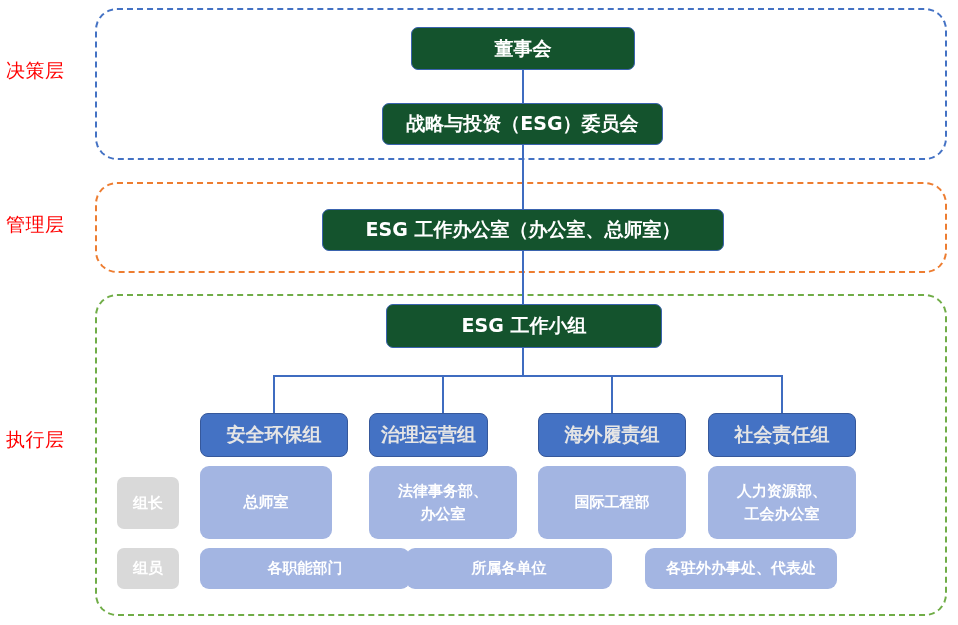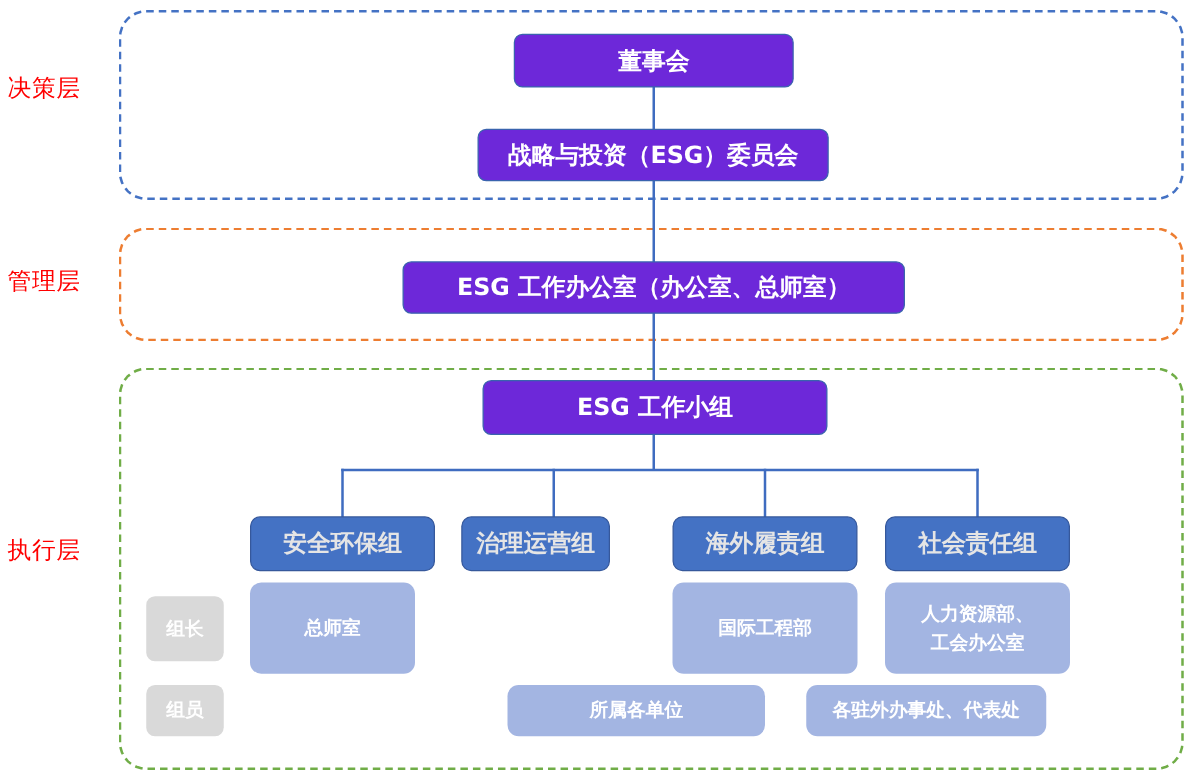--- a/index.html
+++ b/index.html
@@ -59,21 +59,21 @@
     position: absolute;
     background: #3F6CC0;
   }
   .conn-v { width: 2px; }
   .conn-h { height: 2px; }
 
   
   .node {
     position: absolute;
     box-sizing: border-box;
-    background: #6d28d9;
+    background: #14532d;
     border: 1px solid #3A63AE;
     border-radius: 7px;
     color: #ffffff;
     font-weight: bold;
     display: flex;
     align-items: center;
     justify-content: center;
     text-align: center;
     white-space: nowrap;
     z-index: 3;
@@ -204,19 +204,21 @@
 
   <div class="group-head" id="group-head-0">安全环保组</div>
   <div class="group-head" id="group-head-1">治理运营组</div>
   <div class="group-head" id="group-head-2">海外履责组</div>
   <div class="group-head" id="group-head-3">社会责任组</div>
 
   <div class="row-label" id="row-label-leader">组长</div>
   <div class="row-label" id="row-label-member">组员</div>
 
   <div class="leader-cell" id="leader-cell-0">总师室</div>
+  <div class="leader-cell" id="leader-cell-1">法律事务部、<br>办公室</div>
   <div class="leader-cell" id="leader-cell-2">国际工程部</div>
   <div class="leader-cell" id="leader-cell-3">人力资源部、<br>工会办公室</div>
 
+  <div class="member-cell" id="member-cell-0">各职能部门</div>
   <div class="member-cell" id="member-cell-1">所属各单位</div>
   <div class="member-cell" id="member-cell-2">各驻外办事处、代表处</div>
 
 </div>
 
 </body></html>

